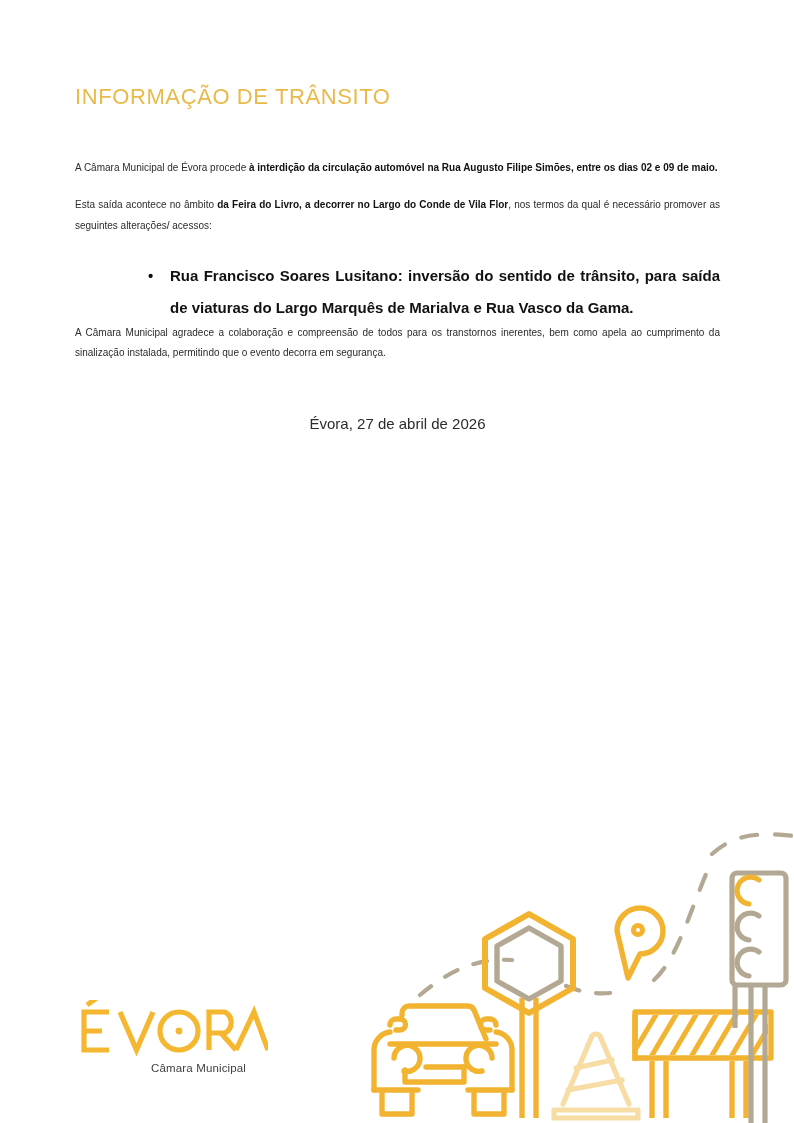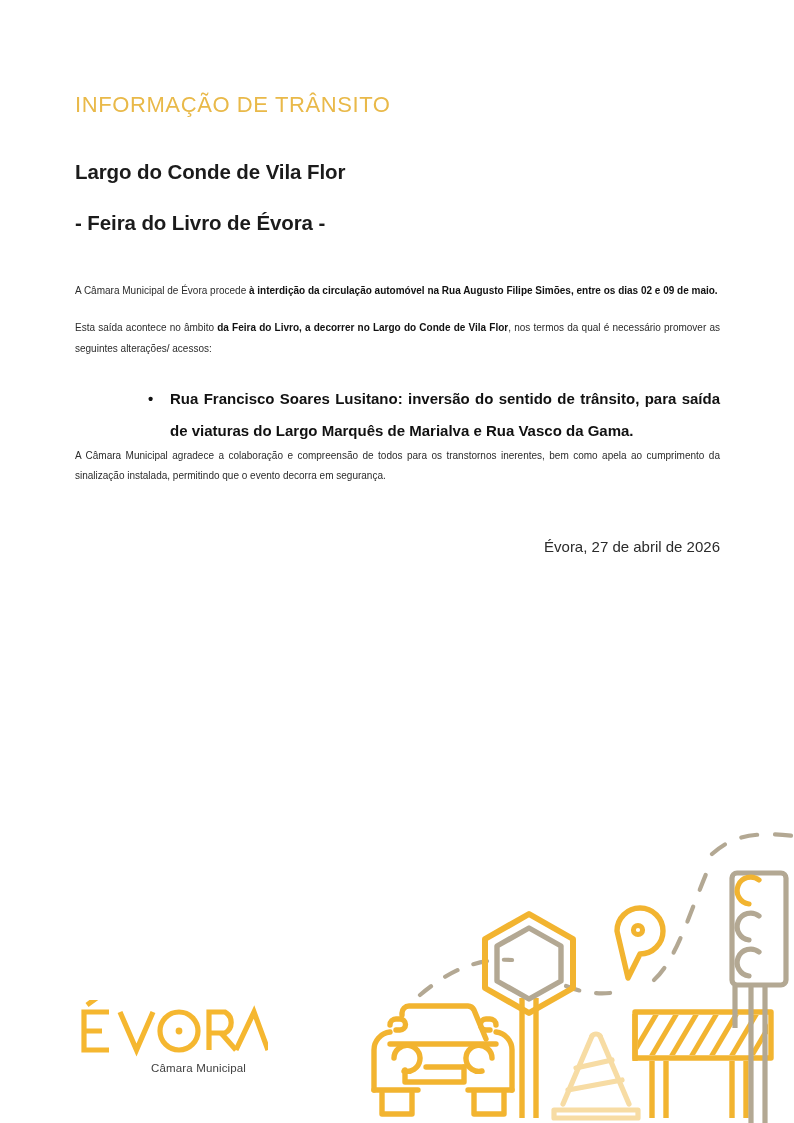--- a/index.html
+++ b/index.html
@@ -19,21 +19,21 @@
   .page {
     position: relative;
     width: 794px;
     height: 1123px;
     box-sizing: border-box;
   }
 
   .content {
     position: absolute;
     left: 75px;
-    top: 12px;
+    top: 4px;
     width: 645px;
   }
 
   
   .doc-heading {
     font-size: 22px;
     letter-spacing: 0.6px;
     color: #e9b949;
     font-weight: 400;
     margin: 0;
@@ -96,21 +96,21 @@
     color: #111111;
   }
 
   .closing-block { }
   .date-block { margin-top: 44px; }
   p.date-line {
     font-size: 15px;
     line-height: 2.07;
     color: #2b2b2b;
     margin: 0;
-    text-align: right;
+    text-align: center;
   }
 
   
   .logo {
     position: absolute;
     left: 78px;
     top: 1000px;
     width: 200px;
     height: 90px;
   }
@@ -136,24 +136,20 @@
 </style>
 </head>
 <body>
 
 <div class="page">
 
   <div class="content">
 
     <h1 class="doc-heading">INFORMAÇÃO DE TRÂNSITO</h1>
 
-    <div class="title-block">
-      <div class="title-line">Largo do Conde de Vila Flor</div>
-      <div class="title-line">- Feira do Livro de Évora -</div>
-    </div>
 
     <div class="body-block">
 
       <p class="para"><span>A Câmara Municipal de Évora procede </span><b>à interdição da circulação automóvel na Rua Augusto Filipe Simões, entre os dias 02 e 09 de maio.</b></p>
 
       <div class="para-gap"></div>
 
       <p class="para"><span>Esta saída acontece no âmbito </span><b>da Feira do Livro, a decorrer no Largo do Conde de Vila Flor</b><span>, nos termos da qual é necessário promover as seguintes alterações/ acessos:</span></p>
 
       <ul class="alteracoes">

